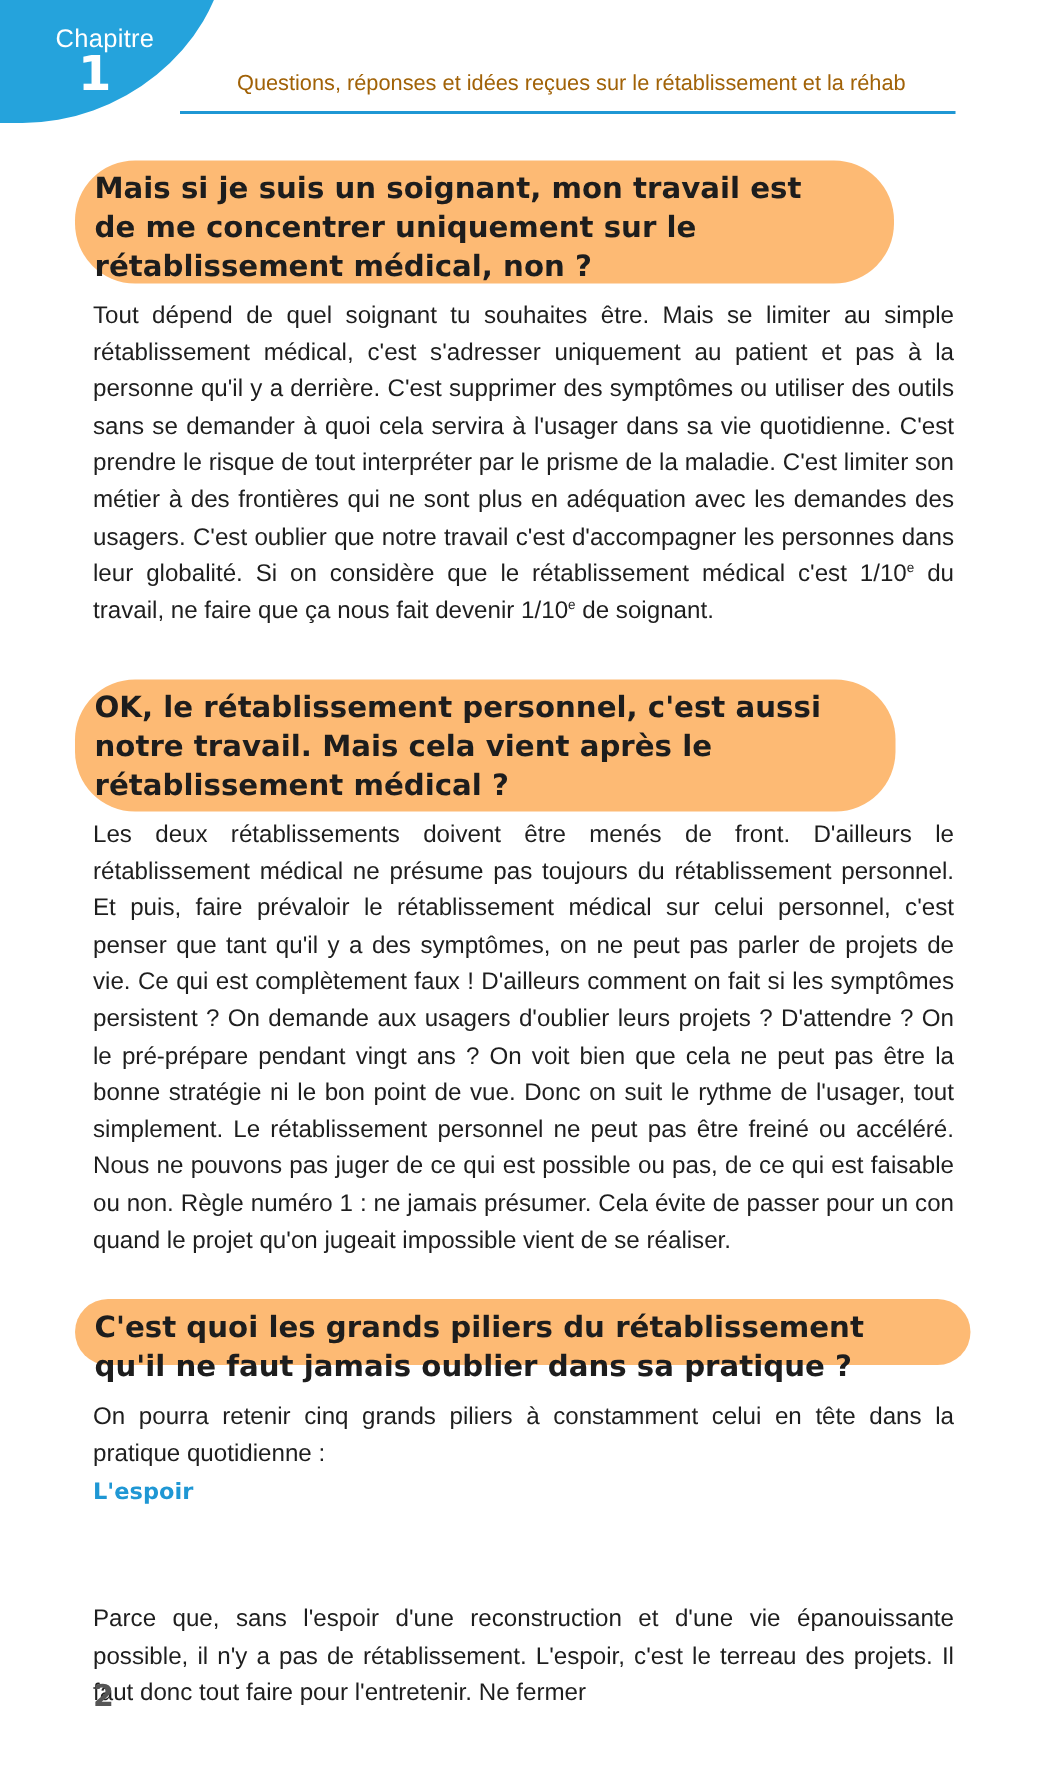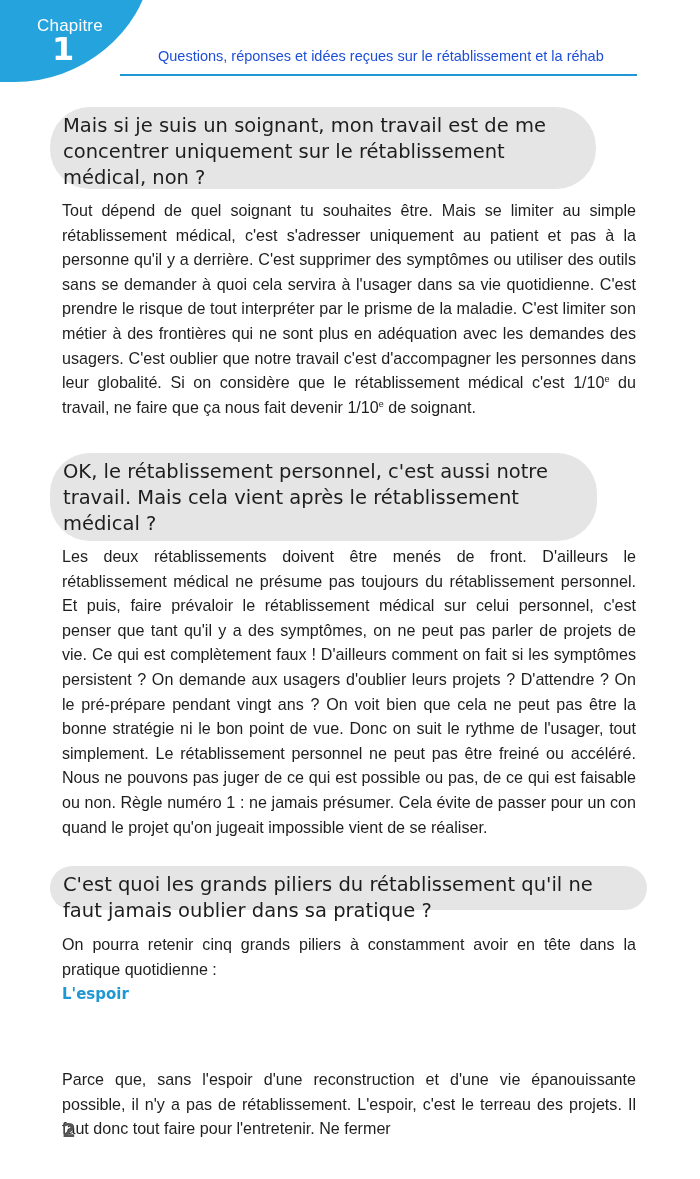--- a/index.html
+++ b/index.html
@@ -47,21 +47,21 @@
       font-weight: bold;
       font-size: 32px;
       line-height: 36px;
     }
     .running-head {
       position: absolute;
       left: 158px;
       top: 48px;
       font-family: "Liberation Sans", sans-serif;
       font-size: 14.5px;
-      color: #1d4ed8;
+      color: #a16207;
       white-space: nowrap;
     }
     .head-rule {
       position: absolute;
       left: 120px;
       top: 74px;
       width: 517px;
       height: 2px;
       background: #1f97d4;
     }
@@ -69,25 +69,25 @@
     
     .content {
       position: absolute;
       left: 0;
       top: 0;
       width: 700px;
     }
     .question {
       position: absolute;
       left: 50px;
-      background: #e5e5e5;
+      background: #fdba74;
       border-radius: 40px;
       padding: 6px 28px 6px 13px;
       font-family: "DejaVu Sans", sans-serif;
-      font-weight: normal;
+      font-weight: bold;
       font-size: 19.5px;
       line-height: 26px;
       color: #1d1d1d;
       box-sizing: border-box;
     }
     .q1 { top: 107px; width: 546px; height: 82px; }
     .q2 { top: 453px; width: 547px; height: 88px; }
     .q3 { top: 866px; width: 597px; height: 44px; border-radius: 30px; }
 
     .para {
@@ -140,20 +140,20 @@
 
 <div class="content">
 
   <div class="question q1">Mais si je suis un soignant, mon travail est de me concentrer uniquement sur le rétablissement médical, non ?</div>
   <p class="para p1"><span>Tout dépend de quel soignant tu souhaites être. Mais se limiter au simple rétablissement médical, c'est s'adresser uniquement au patient et pas à la personne qu'il y a derrière. C'est supprimer des symptômes ou utiliser des outils sans se demander à quoi cela servira à l'usager dans sa vie quotidienne. C'est prendre le risque de tout interpréter par le prisme de la maladie. C'est limiter son métier à des frontières qui ne sont plus en adéquation avec les demandes des usagers. C'est oublier que notre travail c'est d'accompagner les personnes dans leur globalité. Si on considère que le rétablissement médical c'est 1/10</span><sup>e</sup><span> du travail, ne faire que ça nous fait devenir 1/10</span><sup>e</sup><span> de soignant.</span></p>
 
   <div class="question q2">OK, le rétablissement personnel, c'est aussi notre travail. Mais cela vient après le rétablissement médical ?</div>
   <p class="para p2">Les deux rétablissements doivent être menés de front. D'ailleurs le rétablissement médical ne présume pas toujours du rétablissement personnel. Et puis, faire prévaloir le rétablissement médical sur celui personnel, c'est penser que tant qu'il y a des symptômes, on ne peut pas parler de projets de vie. Ce qui est complètement faux ! D'ailleurs comment on fait si les symptômes persistent ? On demande aux usagers d'oublier leurs projets ? D'attendre ? On le pré-prépare pendant vingt ans ? On voit bien que cela ne peut pas être la bonne stratégie ni le bon point de vue. Donc on suit le rythme de l'usager, tout simplement. Le rétablissement personnel ne peut pas être freiné ou accéléré. Nous ne pouvons pas juger de ce qui est possible ou pas, de ce qui est faisable ou non. Règle numéro 1 : ne jamais présumer. Cela évite de passer pour un con quand le projet qu'on jugeait impossible vient de se réaliser.</p>
 
   <div class="question q3">C'est quoi les grands piliers du rétablissement qu'il ne faut jamais oublier dans sa pratique ?</div>
-  <p class="para p3">On pourra retenir cinq grands piliers à constamment avoir en tête dans la pratique quotidienne :</p>
+  <p class="para p3">On pourra retenir cinq grands piliers à constamment celui en tête dans la pratique quotidienne :</p>
 
   <div class="subheading">L'espoir</div>
   <p class="para p4">Parce que, sans l'espoir d'une reconstruction et d'une vie épanouissante possible, il n'y a pas de rétablissement. L'espoir, c'est le terreau des projets. Il faut donc tout faire pour l'entretenir. Ne fermer</p>
 
 </div>
 
 <div class="page-number">2</div>
 
 </body></html>

